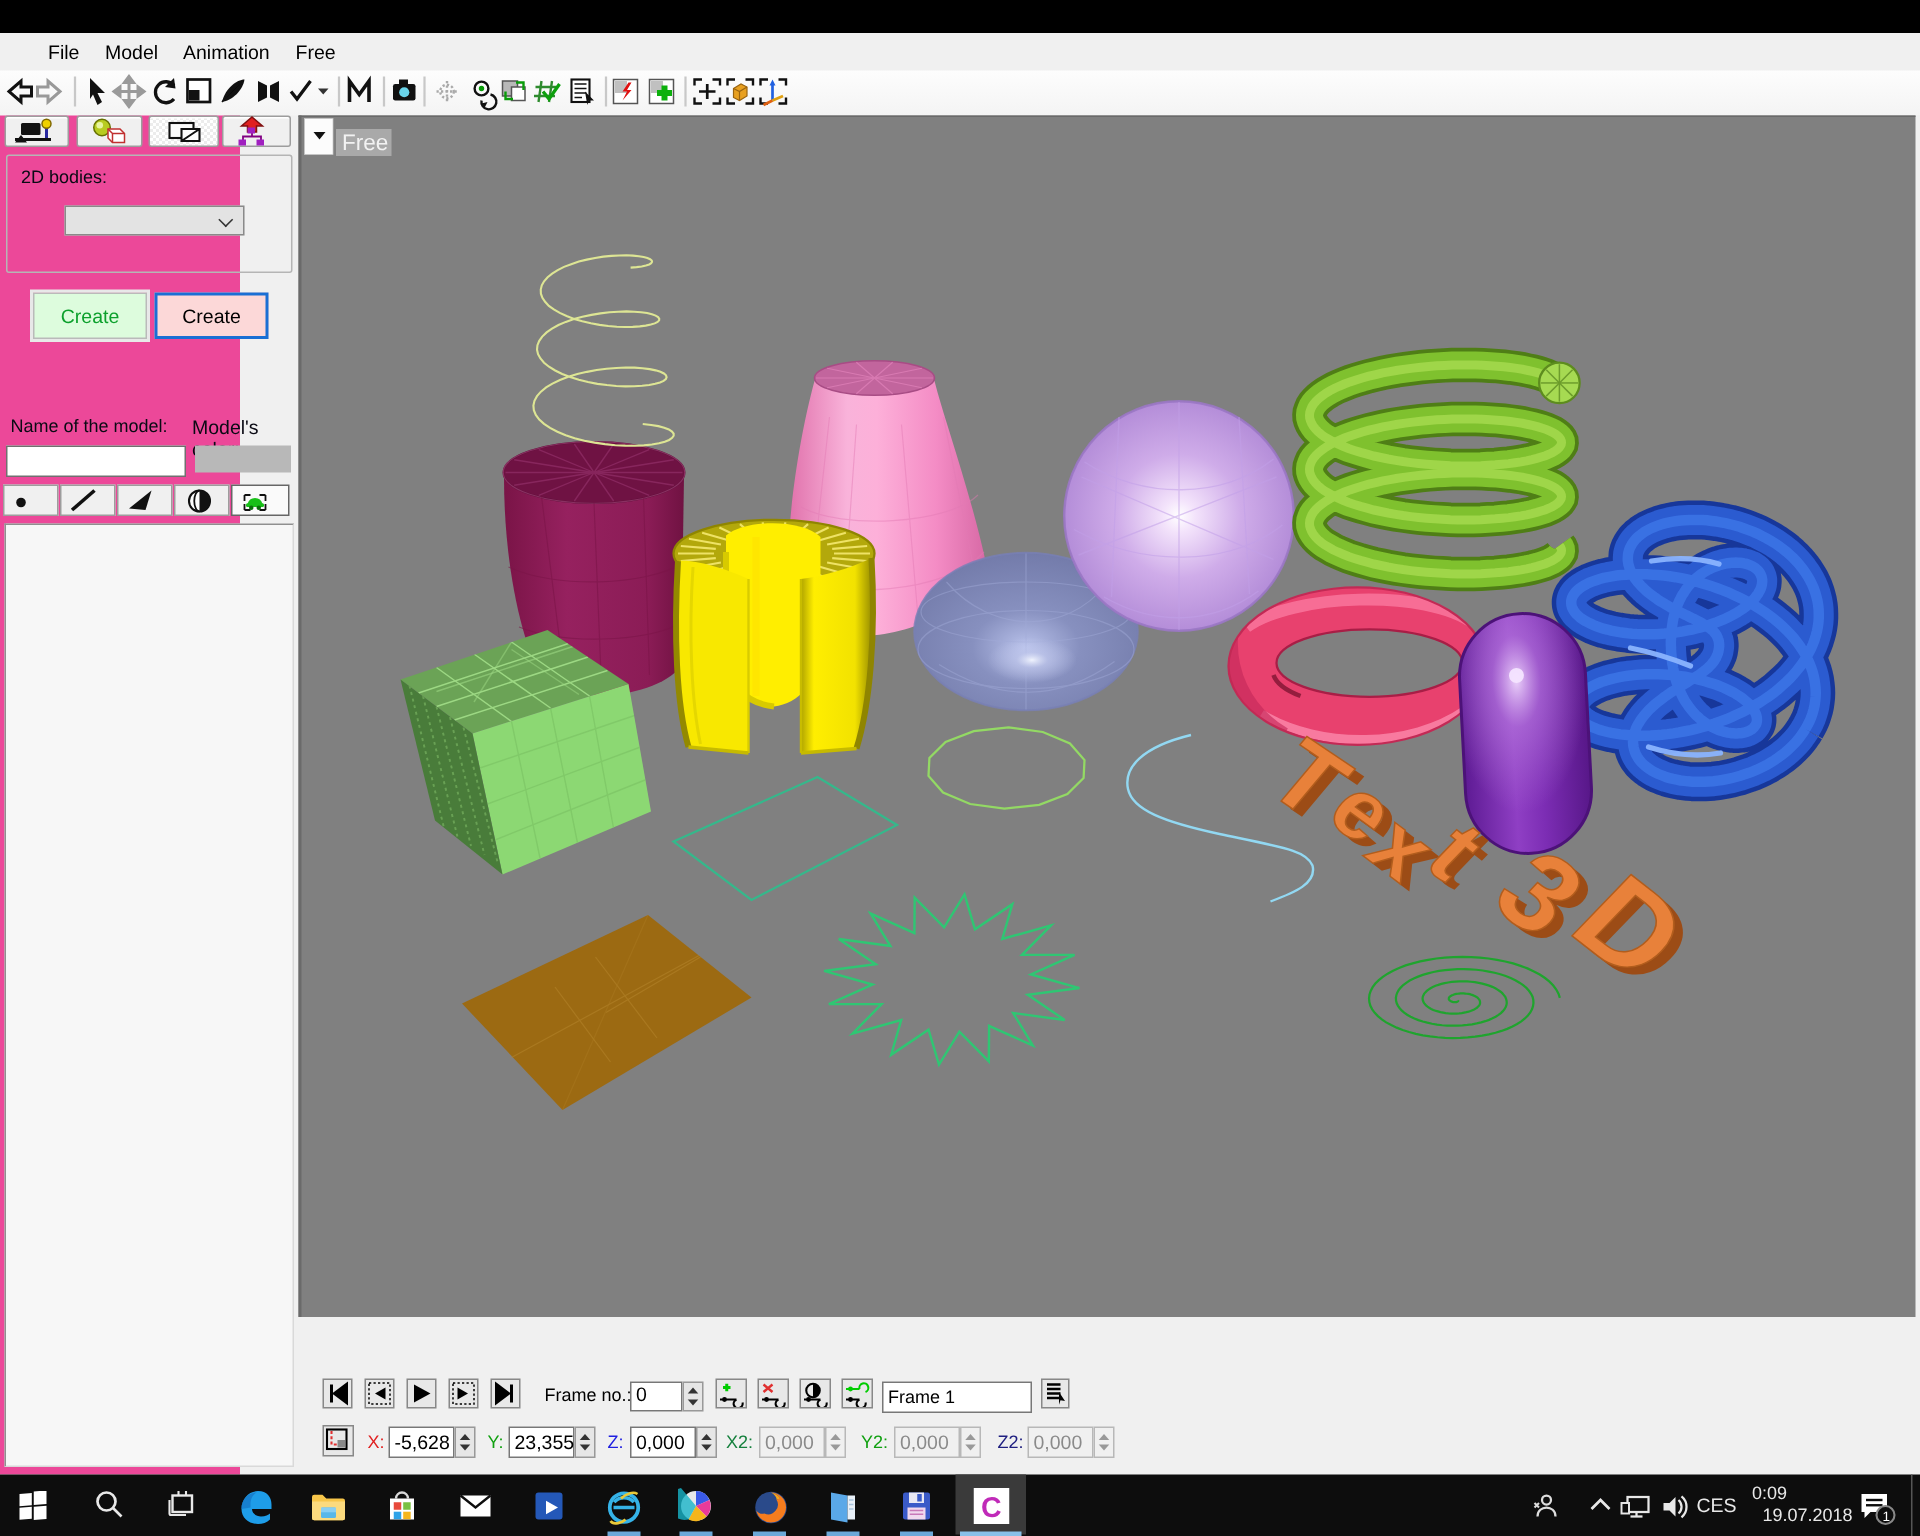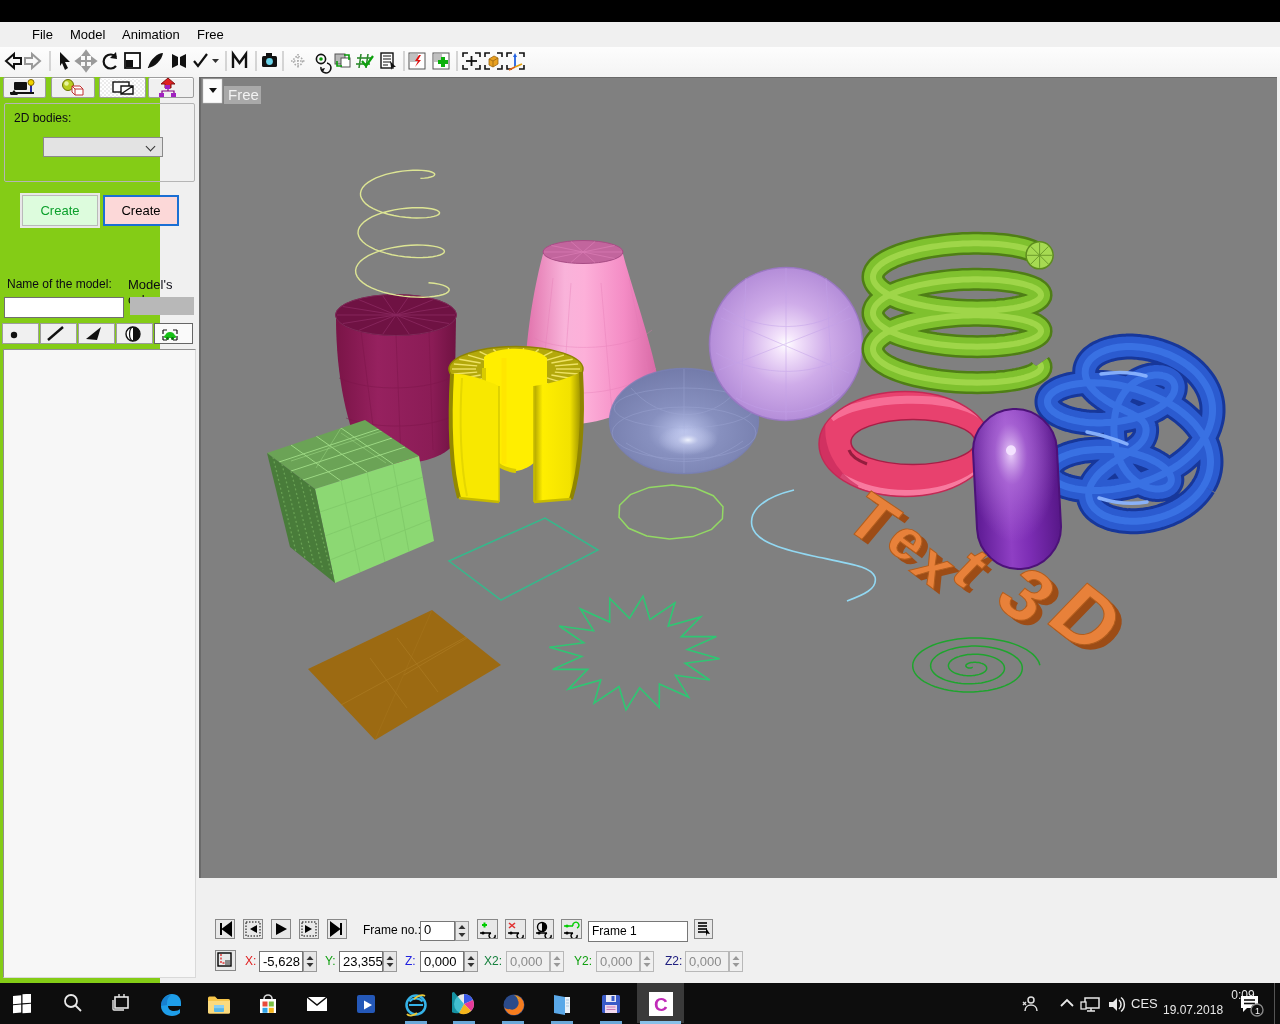--- a/index.html
+++ b/index.html
@@ -1,20 +1,20 @@
 <!DOCTYPE html>
 <html><head><meta charset="utf-8"><style>
 *{margin:0;padding:0;box-sizing:border-box;}
 body{width:1280px;height:1024px;font-family:"Liberation Sans",sans-serif;background:#f0f0f0;position:relative;overflow:hidden;}
 .abs{position:absolute;}
 .titlebar{left:0;top:0;width:1280px;height:22px;background:#000;}
 .menubar{left:0;top:22px;width:1280px;height:25px;background:#f0f0f0;color:#000;font-size:13px;}
 .menubar span{display:inline-block;margin-left:16px;}
 .toolbar{left:0;top:47px;width:1280px;height:30px;background:linear-gradient(#fdfdfd,#f4f4f4);}
-.lpanel{left:0;top:77px;width:160px;height:906px;background:#84cc16;}
+.lpanel{left:0;top:77px;width:160px;height:906px;background:#ec4899;}
 .tabbtn{position:absolute;top:0px;height:21px;background:#f0f0f0;border:1px solid #9d9d9d;border-radius:2px;box-shadow:inset 0 1px 0 #fff;}
 .tabsel{background-image:repeating-conic-gradient(#ffffff 0% 25%,#ececec 0% 50%);background-size:4px 4px;}
 .grpbox{position:absolute;left:4px;top:26px;width:191px;height:79px;border:1px solid #b5b5b5;border-radius:2px;}
 .lbl{position:absolute;color:#0a0a14;font-size:12px;}
 .combo{position:absolute;left:43px;top:60px;width:120px;height:20px;background:#e3e3e3;border:1px solid #8a8a8a;}
 .combo:after{content:"";position:absolute;right:8px;top:5px;width:6px;height:6px;border-right:1.6px solid #333;border-bottom:1.6px solid #333;transform:rotate(45deg);}
 .btnC{position:absolute;left:22px;top:118px;width:76px;height:31px;background:#ddfcdd;border:1px solid #bababa;outline:2px solid #e8e8e8;color:#0ca02c;font-size:13px;text-align:center;line-height:29px;}
 .btnD{position:absolute;left:103px;top:118px;width:76px;height:31px;background:#fcd8d8;border:2px solid #1a6fd4;color:#000;font-size:13px;text-align:center;line-height:27px;}
 .inp{position:absolute;left:4px;top:220px;width:120px;height:21px;background:#fff;border:1px solid #707070;}
 .swatch{position:absolute;left:130px;top:220px;width:64px;height:18px;background:#b8b8b8;}
@@ -669,22 +669,22 @@
       <rect x="5" y="4" width="14" height="10" fill="none" stroke="#e8e8e8" stroke-width="1.5"></rect>
       <line x1="11" y1="14" x2="11" y2="17" stroke="#e8e8e8" stroke-width="1.5"></line>
       <line x1="7" y1="17" x2="15" y2="17" stroke="#e8e8e8" stroke-width="1.5"></line>
       <rect x="1" y="8" width="5" height="7" fill="#0d0d0d" stroke="#e8e8e8" stroke-width="1.3"></rect>
     </svg></div>
 <div class="abs" style="left:1106px;top:994px;width:22px;height:24px"><svg width="20" height="20" viewBox="0 0 20 20">
       <path d="M3,8 v5 h4 l4,4 V4 L7,8 Z" fill="#e8e8e8"></path>
       <path d="M13,6 a6,6 0 0 1 0,9 M15,3.5 a9,9 0 0 1 0,14" fill="none" stroke="#e8e8e8" stroke-width="1.5"></path>
     </svg></div>
 <div class="abs tray" style="left:1131px;top:996px;font-size:13px">CES</div>
-<div class="abs tray" style="left:1212px;top:988px;width:62px;text-align:center">0:09</div>
-<div class="abs tray" style="left:1163px;top:1003px;width:72px;text-align:left">19.07.2018</div>
+<div class="abs tray" style="left:1168px;top:988px;width:62px;text-align:left">0:09</div>
+<div class="abs tray" style="left:1163px;top:1003px;width:72px;text-align:right">19.07.2018</div>
 <div class="abs" style="left:1238px;top:992px;width:28px;height:24px"><svg width="26" height="26" viewBox="0 0 26 26">
       <path d="M3,4 h17 v12 h-11 l-4,4 v-4 h-2 Z" fill="#fff"></path>
       <g stroke="#0d0d0d" stroke-width="1.6">
         <line x1="6" y1="8" x2="17" y2="8"></line>
         <line x1="6" y1="11.5" x2="17" y2="11.5"></line>
       </g>
       <circle cx="19" cy="18" r="6" fill="#0d0d0d" stroke="#888" stroke-width="1.4"></circle>
       <text x="17" y="22" font-size="9" fill="#fff" font-family="Liberation Sans,sans-serif">1</text>
     </svg></div>
 <div class="abs" style="left:1274px;top:983px;width:1px;height:41px;background:#555"></div>

